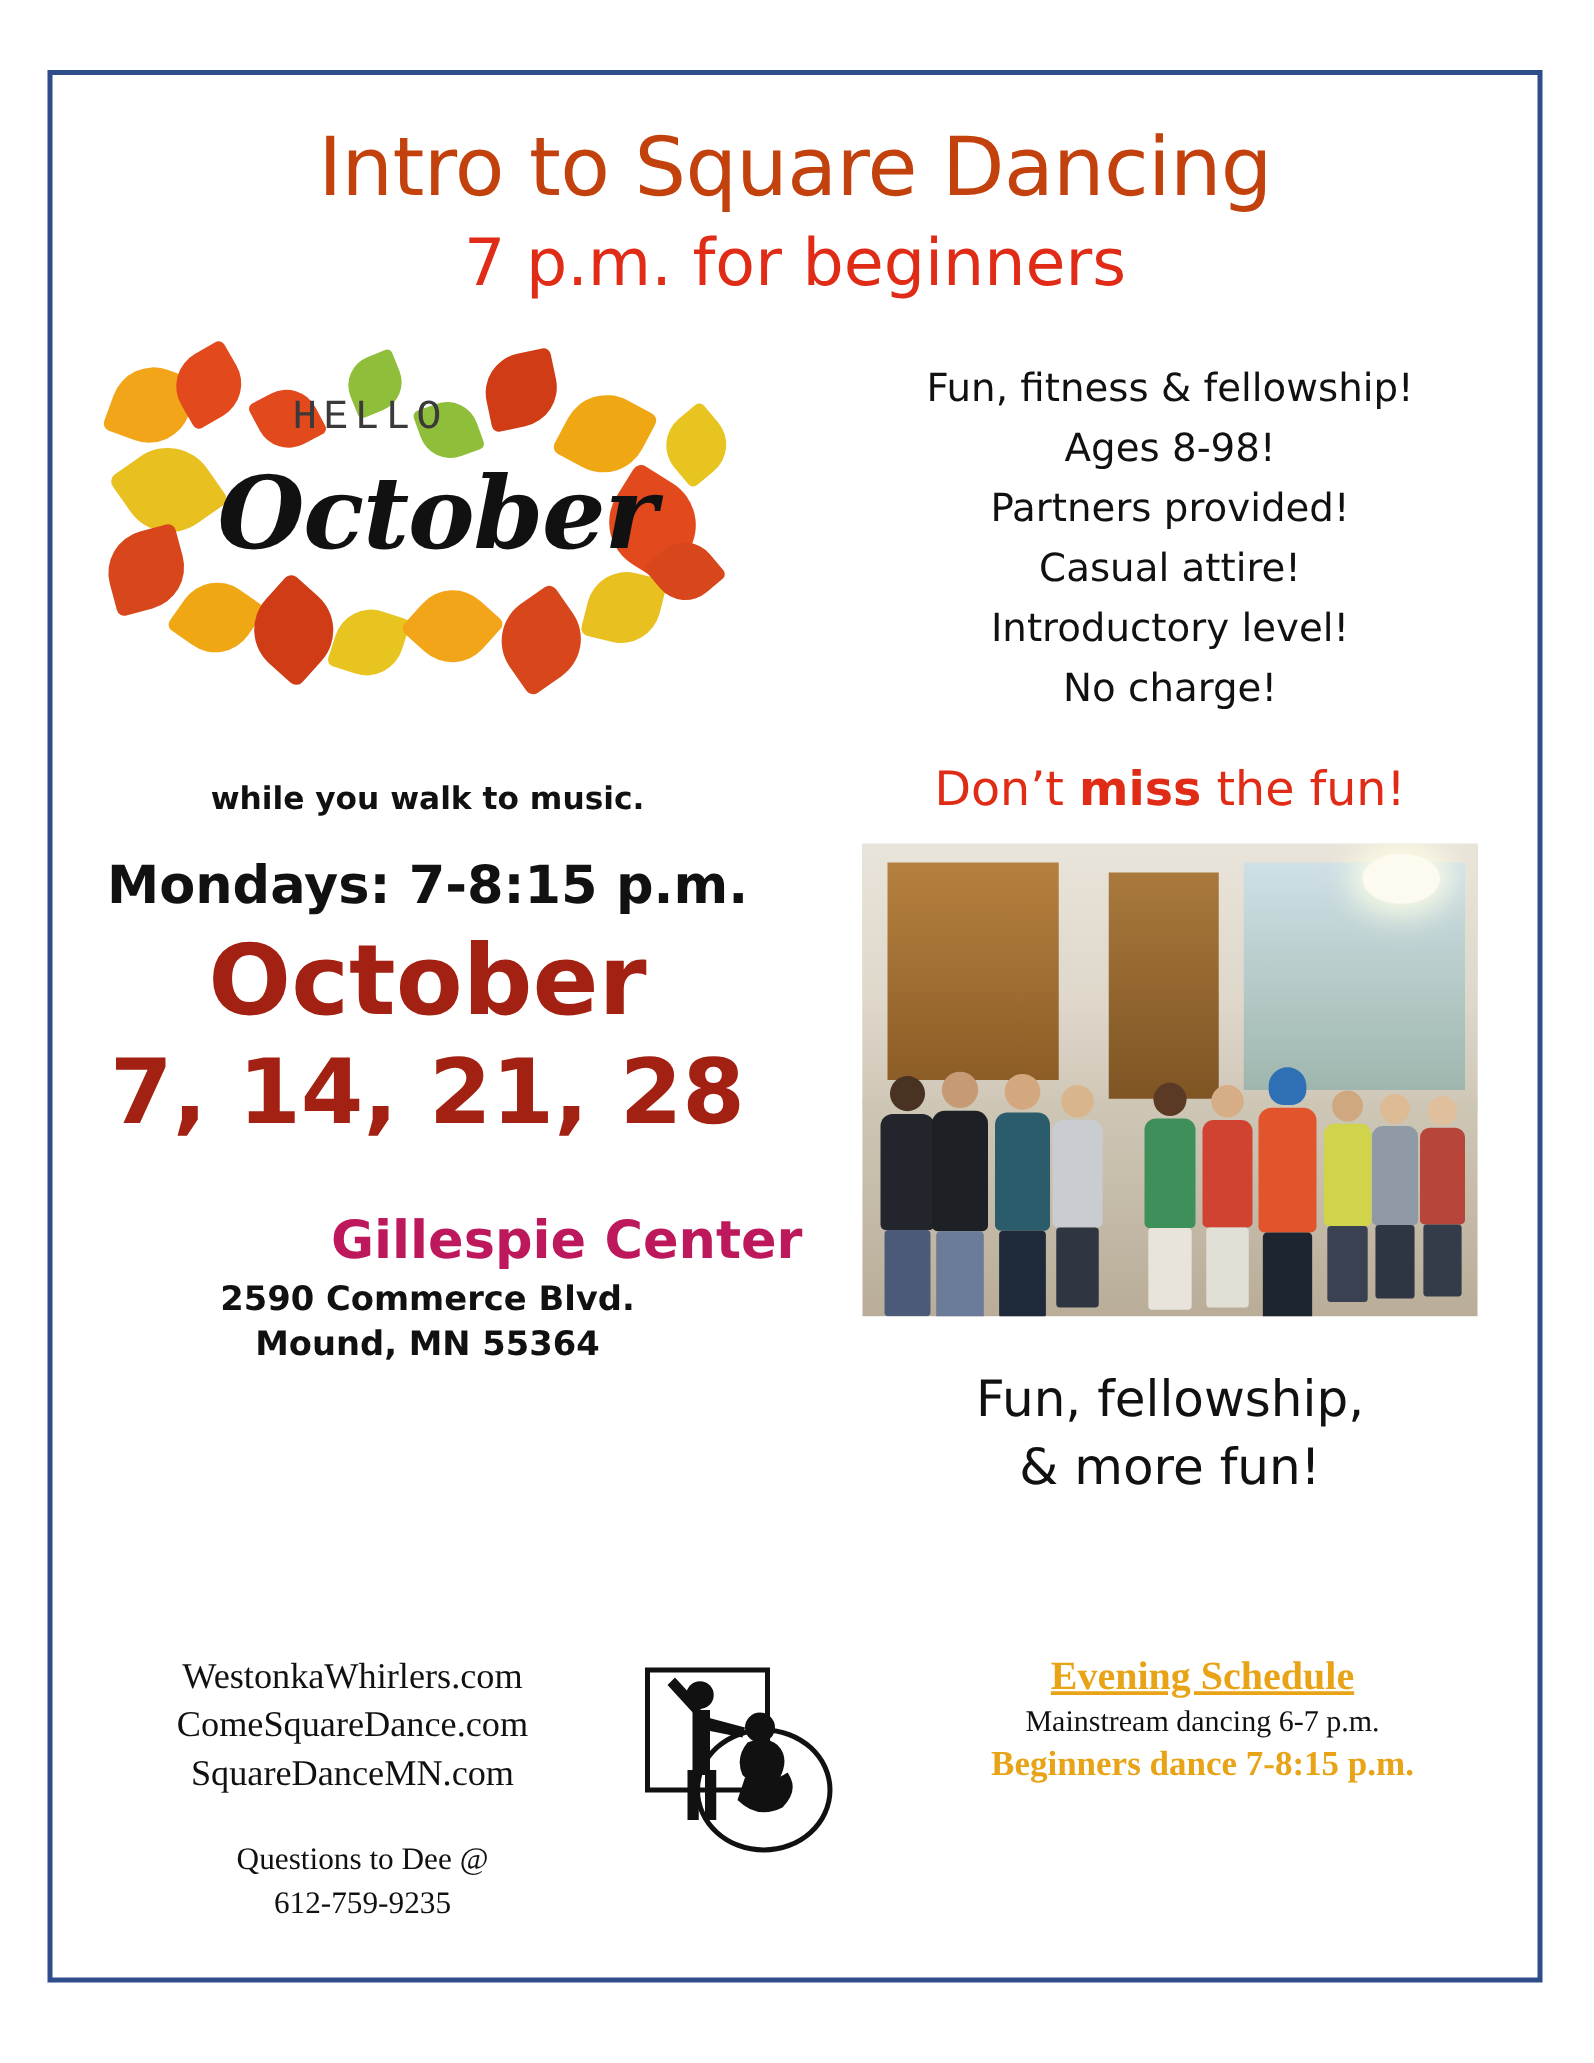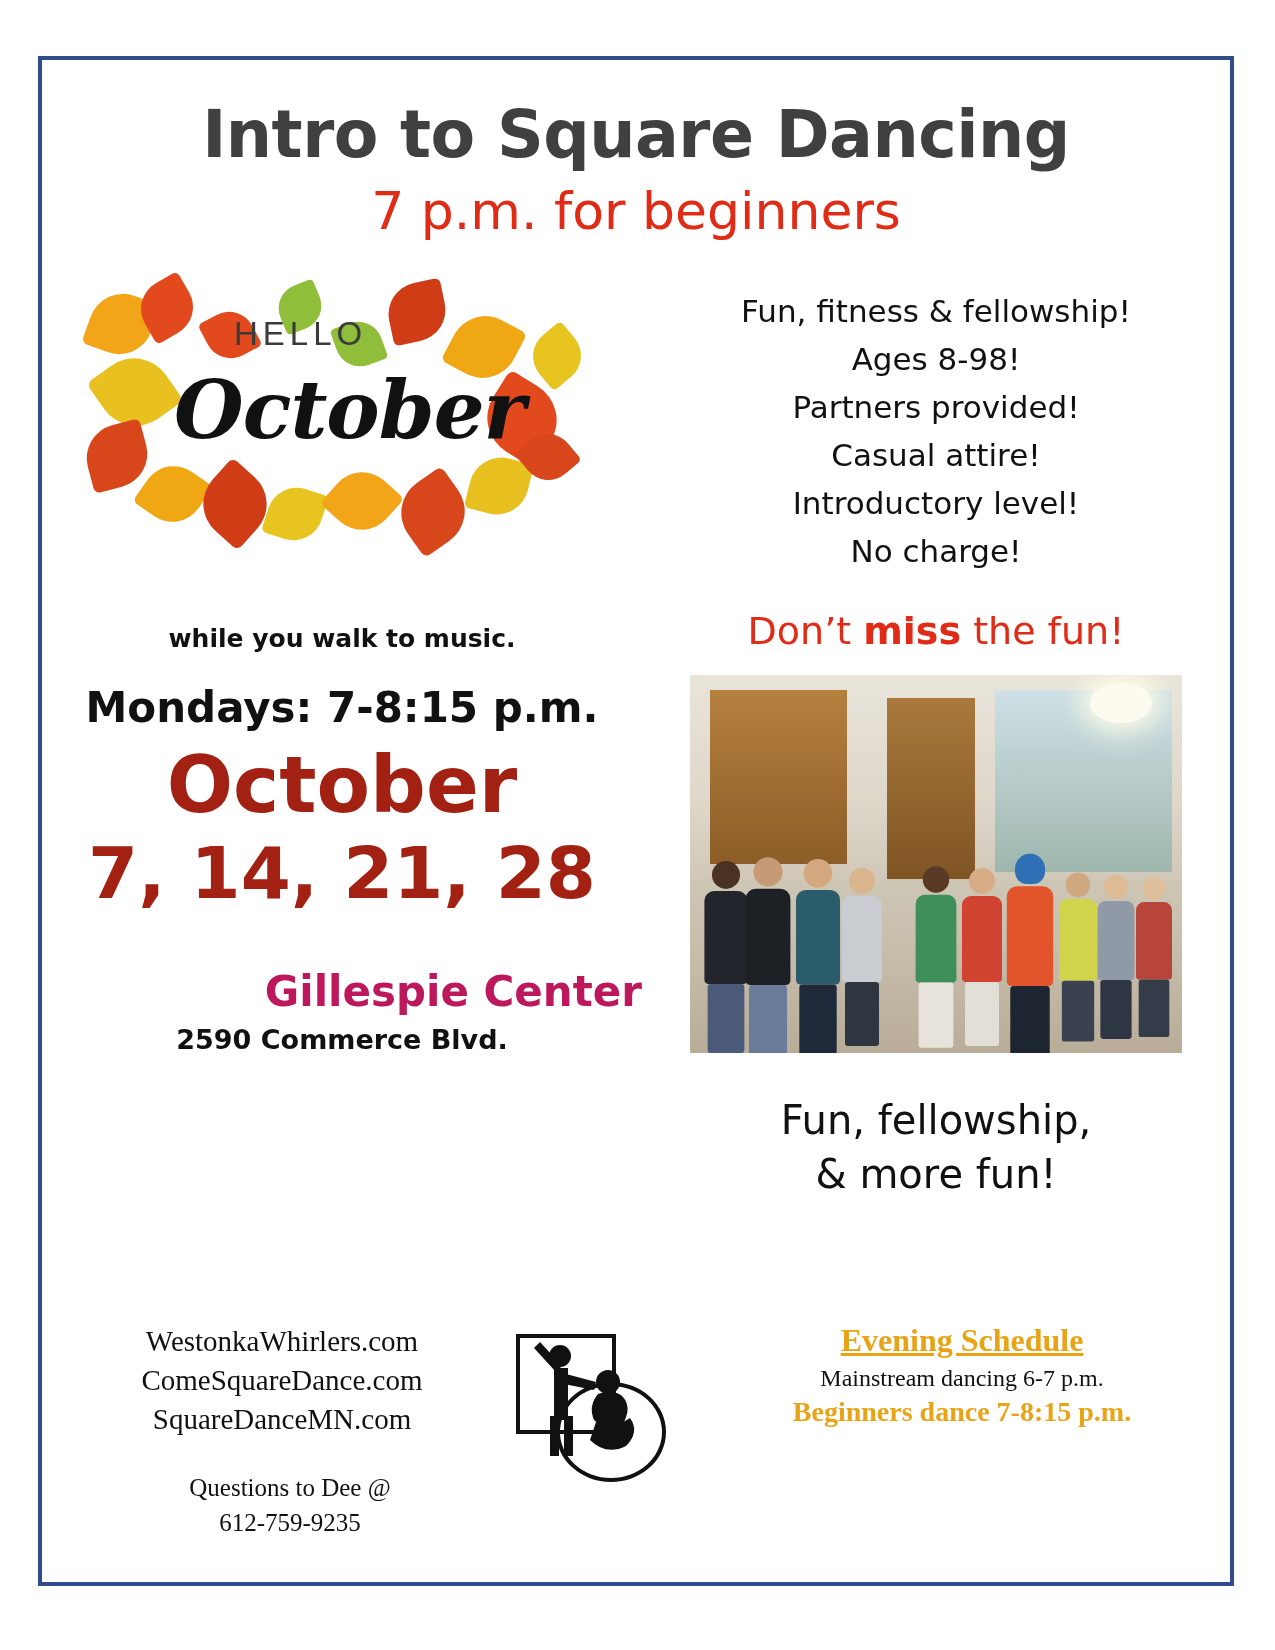--- a/index.html
+++ b/index.html
@@ -20,23 +20,23 @@
     width: 1196px;
     height: 1530px;
     border: 4px solid #2f4d8a;
     box-sizing: border-box;
     background: #fff;
   }
 
   
   .headline {
     text-align: center;
-    color: #404040;
+    color: #c2410c;
     font-family: "DejaVu Sans", sans-serif;
-    font-weight: bold;
+    font-weight: normal;
     font-size: 65px;
     line-height: 1.0;
     margin-top: 42px;
     letter-spacing: -0.5px;
   }
   .subhead {
     text-align: center;
     color: #e02b16;
     font-size: 52px;
     margin-top: 18px;
@@ -70,21 +70,21 @@
   }
   .leaf {
     position: absolute;
     border-radius: 55% 10% 55% 10%;
     transform-origin: center;
   }
   .hello-text {
     position: absolute;
     left: 152px;
     top: 40px;
-    font-family: Liberation Sans, sans-serif;
+    font-family: Liberation Mono, monospace;
     font-size: 33px;
     letter-spacing: 5px;
     color: #3a3a3a;
     font-weight: normal;
   }
   .october-script {
     position: absolute;
     left: 92px;
     top: 88px;
     font-family: "DejaVu Serif", serif;
@@ -337,20 +337,21 @@
         <div>while you walk to music.</div>
       </div>
 
       <div class="mondays">Mondays:  7-8:15 p.m.</div>
       <div class="october-big">October</div>
       <div class="dates-big">7, 14, 21, 28</div>
 
       <div class="venue">Gillespie Center</div>
       <div class="venue-addr">
         <div>2590 Commerce Blvd.</div>
+        <div>Mound, MN 55364</div>
       </div>
     </div>
 
     <div class="right-col">
       <div class="bullets">
         <div>Fun, fitness &amp; fellowship!</div>
         <div>Ages 8-98!</div>
         <div>Partners provided!</div>
         <div>Casual attire!</div>
         <div>Introductory level!</div>

